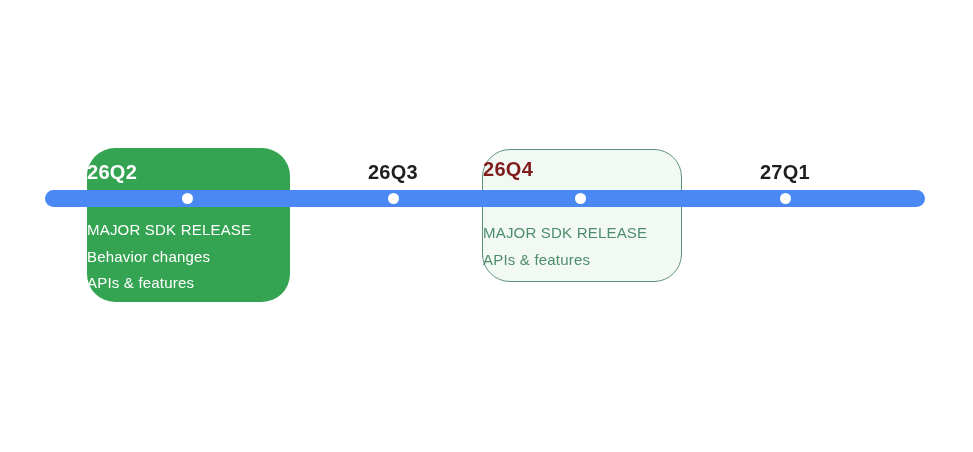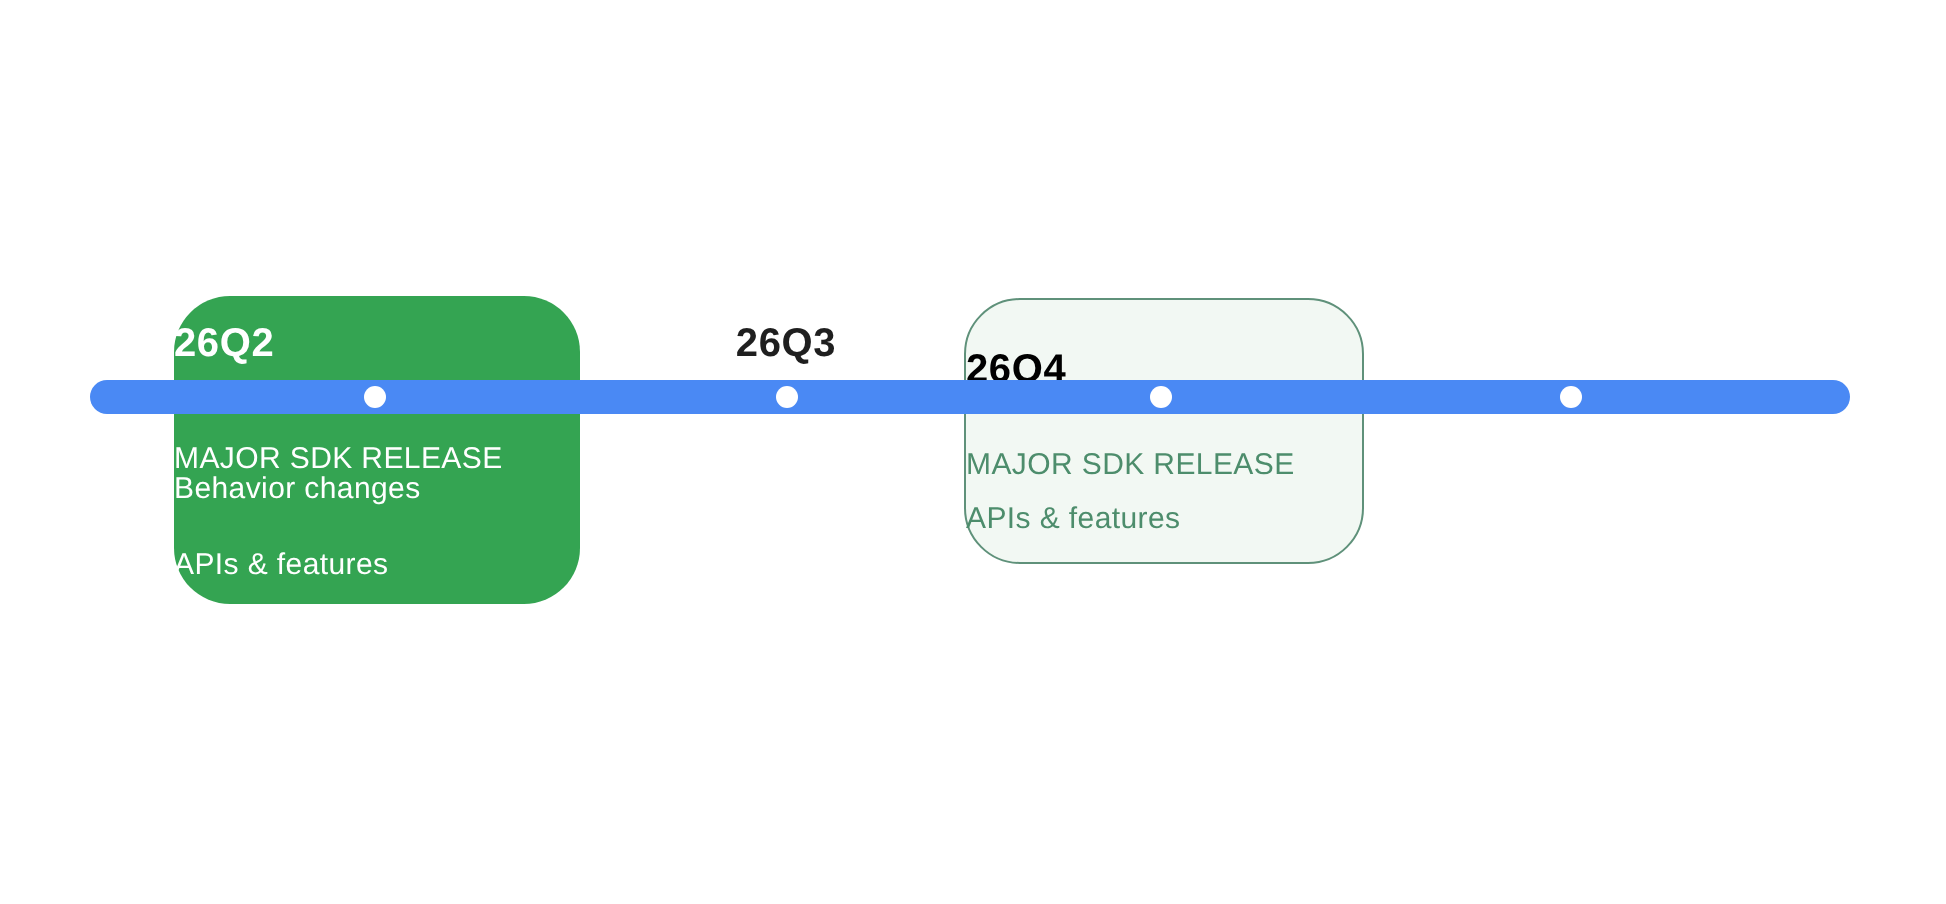--- a/index.html
+++ b/index.html
@@ -64,37 +64,37 @@
     position: absolute;
     left: 0;
     width: 100%;
     text-align: left;
     font-size: 20px;
     font-weight: 600;
     letter-spacing: 0.3px;
     z-index: 3;
   }
   .card-filled .card-title { top: 13px; color: #ffffff; }
-  .card-outlined .card-title { top: 24px; color: #000000; }
+  .card-outlined .card-title { top: 8px; color: #7f1d1d; }
 
   .card-line {
     position: absolute;
     left: 0;
     width: 100%;
     text-align: left;
     font-size: 15px;
     font-weight: 500;
     letter-spacing: 0.2px;
     z-index: 3;
   }
   .card-filled .card-line { color: #ffffff; }
   .card-outlined .card-line { color: #4d8d6c; }
 
   .card-filled .line-0 { top: 73px; }
-  .card-filled .line-1 { top: 88px; }
+  .card-filled .line-1 { top: 100px; }
   .card-filled .line-2 { top: 126px; }
 
   .card-outlined .line-0 { top: 74px; }
   .card-outlined .line-1 { top: 101px; }
 
   .q-label {
     position: absolute;
     top: 161px;
     width: 110px;
     text-align: center;
@@ -122,19 +122,20 @@
   </div>
 
   <div class="q-label q-label-26q3">26Q3</div>
 
   <div class="card card-outlined">
     <div class="card-title">26Q4</div>
     <div class="card-line line-0">MAJOR SDK RELEASE</div>
     <div class="card-line line-1">APIs &amp; features</div>
   </div>
 
+  <div class="q-label q-label-27q1">27Q1</div>
 
   <div class="dot dot-26q2"></div>
   <div class="dot dot-26q3"></div>
   <div class="dot dot-26q4"></div>
   <div class="dot dot-27q1"></div>
 
 </div>
 
 </body></html>

